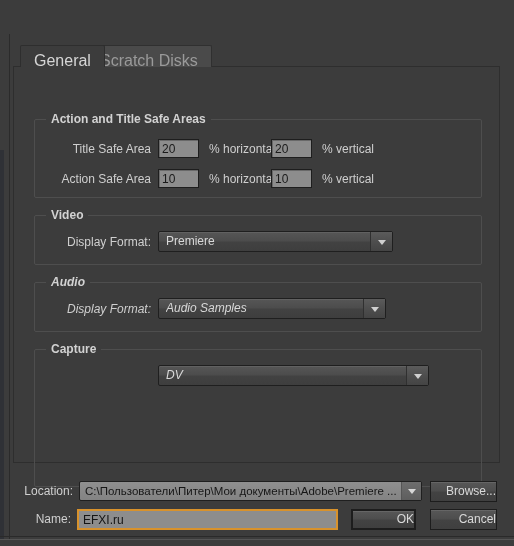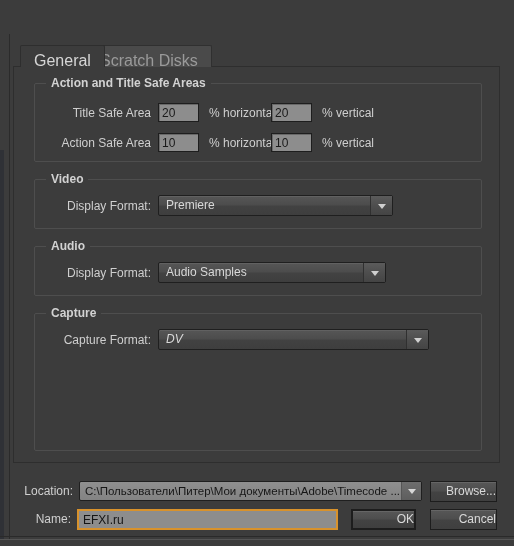--- a/index.html
+++ b/index.html
@@ -140,20 +140,21 @@
     background: #3c3c3c;
   }
 
   
   .group {
     position: absolute;
     box-sizing: border-box;
     border: 1px solid #4e4e4e;
     border-radius: 2px;
     background: transparent;
+    margin-top: 36px;
   }
   .group-title {
     position: absolute;
     top: -8px;
     left: 11px;
     padding: 0 5px;
     background: #3c3c3c;
     font-size: 12px;
     font-weight: bold;
     color: #d2d2d2;
@@ -359,47 +360,46 @@
       <div class="group-title">Video</div>
       <div class="lbl right" style="left:12px; top:19px; width:104px;">Display Format:</div>
       <div class="combo" style="left:123px; top:15px; width:235px;">
         <div class="combo-text">Premiere</div>
         <div class="combo-btn">
           <div class="combo-arrow"></div>
         </div>
       </div>
     </div>
 
-    <div class="group" style="left:20px; top:179px; width:448px; height:50px;">
+    <div class="group" style="left:20px; top:179px; width:448px; height:50px;font-style:italic;">
       <div class="group-title">Audio</div>
       <div class="lbl right" style="left:12px; top:19px; width:104px;">Display Format:</div>
       <div class="combo" style="left:123px; top:15px; width:228px;">
         <div class="combo-text">Audio Samples</div>
         <div class="combo-btn">
           <div class="combo-arrow"></div>
         </div>
       </div>
     </div>
 
     <div class="group" style="left:20px; top:246px; width:448px; height:138px;">
       <div class="group-title">Capture</div>
-      <div class="lbl right" style="left:12px; top:19px; width:104px;">Capture Format:</div>
       <div class="combo" style="left:123px; top:15px; width:271px;font-style:italic;">
         <div class="combo-text">DV</div>
         <div class="combo-btn">
           <div class="combo-arrow"></div>
         </div>
       </div>
     </div>
 
   </div>
 
   <div class="lbl right" style="left:0px; top:484px; width:73px;">Location:</div>
   <div class="path-combo">
-    <div class="path-text">C:\Пользователи\Питер\Мои документы\Adobe\Timecode ...</div>
+    <div class="path-text">C:\Пользователи\Питер\Мои документы\Adobe\Premiere ...</div>
     <div class="path-btn">
       <div class="path-arrow"></div>
     </div>
   </div>
   <button class="btn" style="left:430px; top:481px; width:67px;">Browse...</button>
 
   <div class="lbl right" style="left:0px; top:512px; width:71px;">Name:</div>
   <input class="name-input" type="text" value="EFXI.ru" style="">
 
   <button class="btn" style="left:430px; top:509px; width:67px;">Cancel</button>

